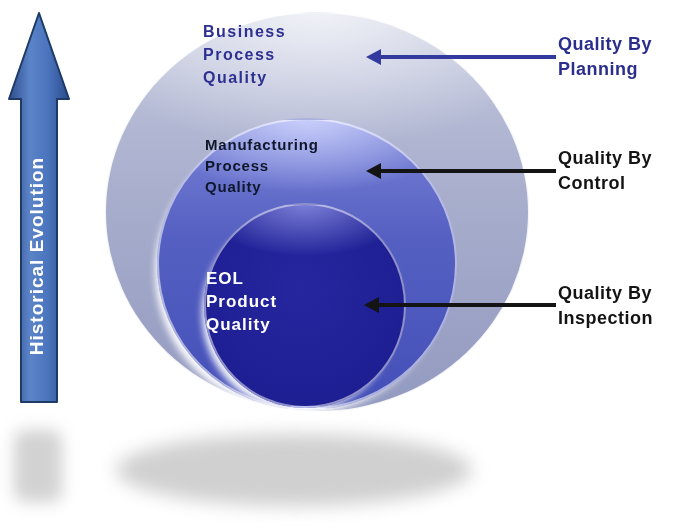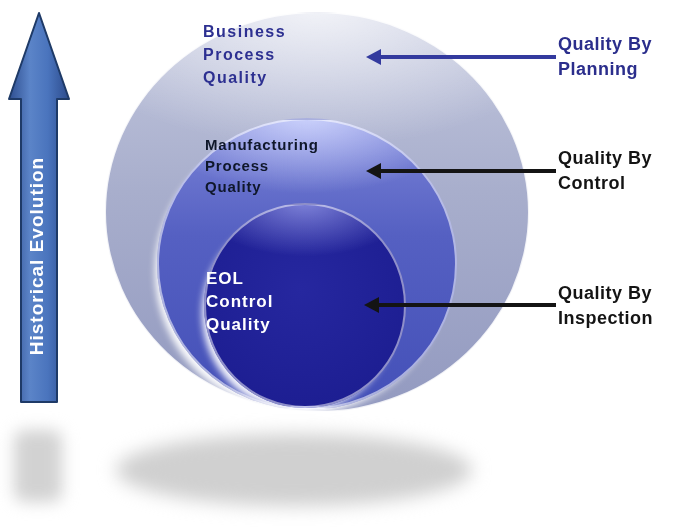--- a/index.html
+++ b/index.html
@@ -108,21 +108,21 @@
   <div class="circle circle-middle"></div>
   <div class="circle circle-inner"></div>
 
   <div class="circle-label label-business">Business
 Process
 Quality</div>
   <div class="circle-label label-manufacturing">Manufacturing
 Process
 Quality</div>
   <div class="circle-label label-eol">EOL
-Control
+Product
 Quality</div>
 
   <svg class="evo-arrow-svg" width="80" height="410" viewBox="0 0 80 410">
     <defs>
       <linearGradient id="evoGrad" x1="0" y1="0" x2="1" y2="0">
         <stop offset="0%" stop-color="#2e4e8f"></stop>
         <stop offset="35%" stop-color="#5b84c8"></stop>
         <stop offset="65%" stop-color="#4a74bd"></stop>
         <stop offset="100%" stop-color="#2c4b8c"></stop>
       </linearGradient>

